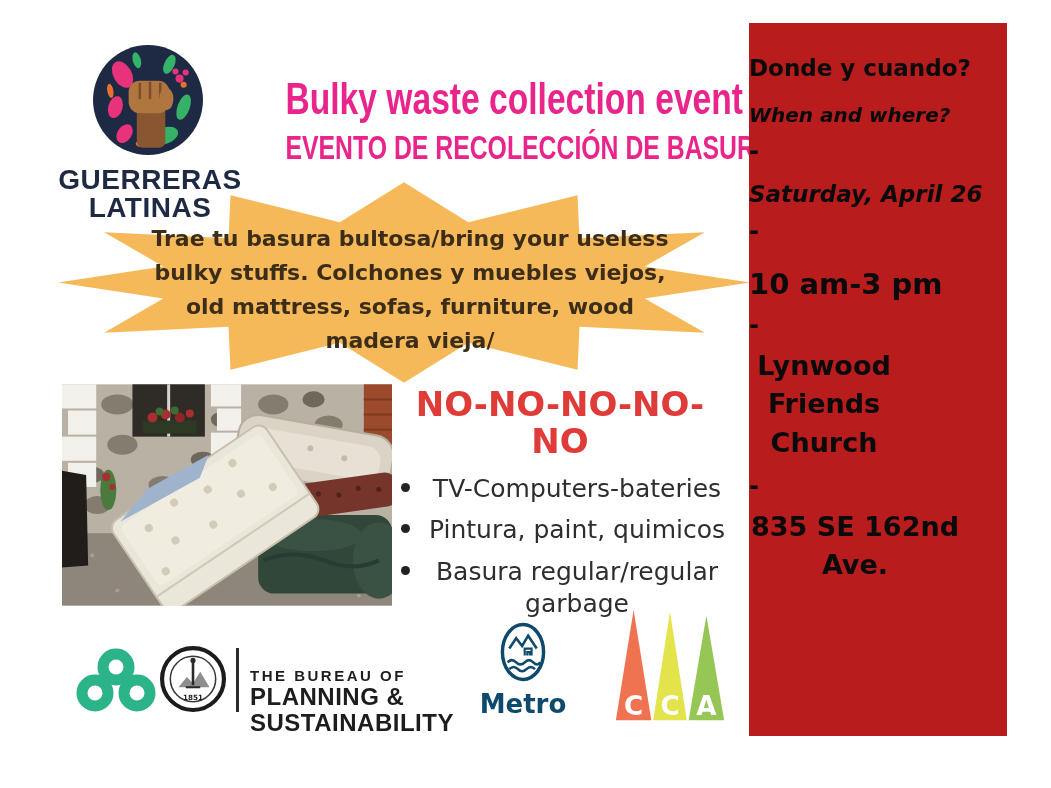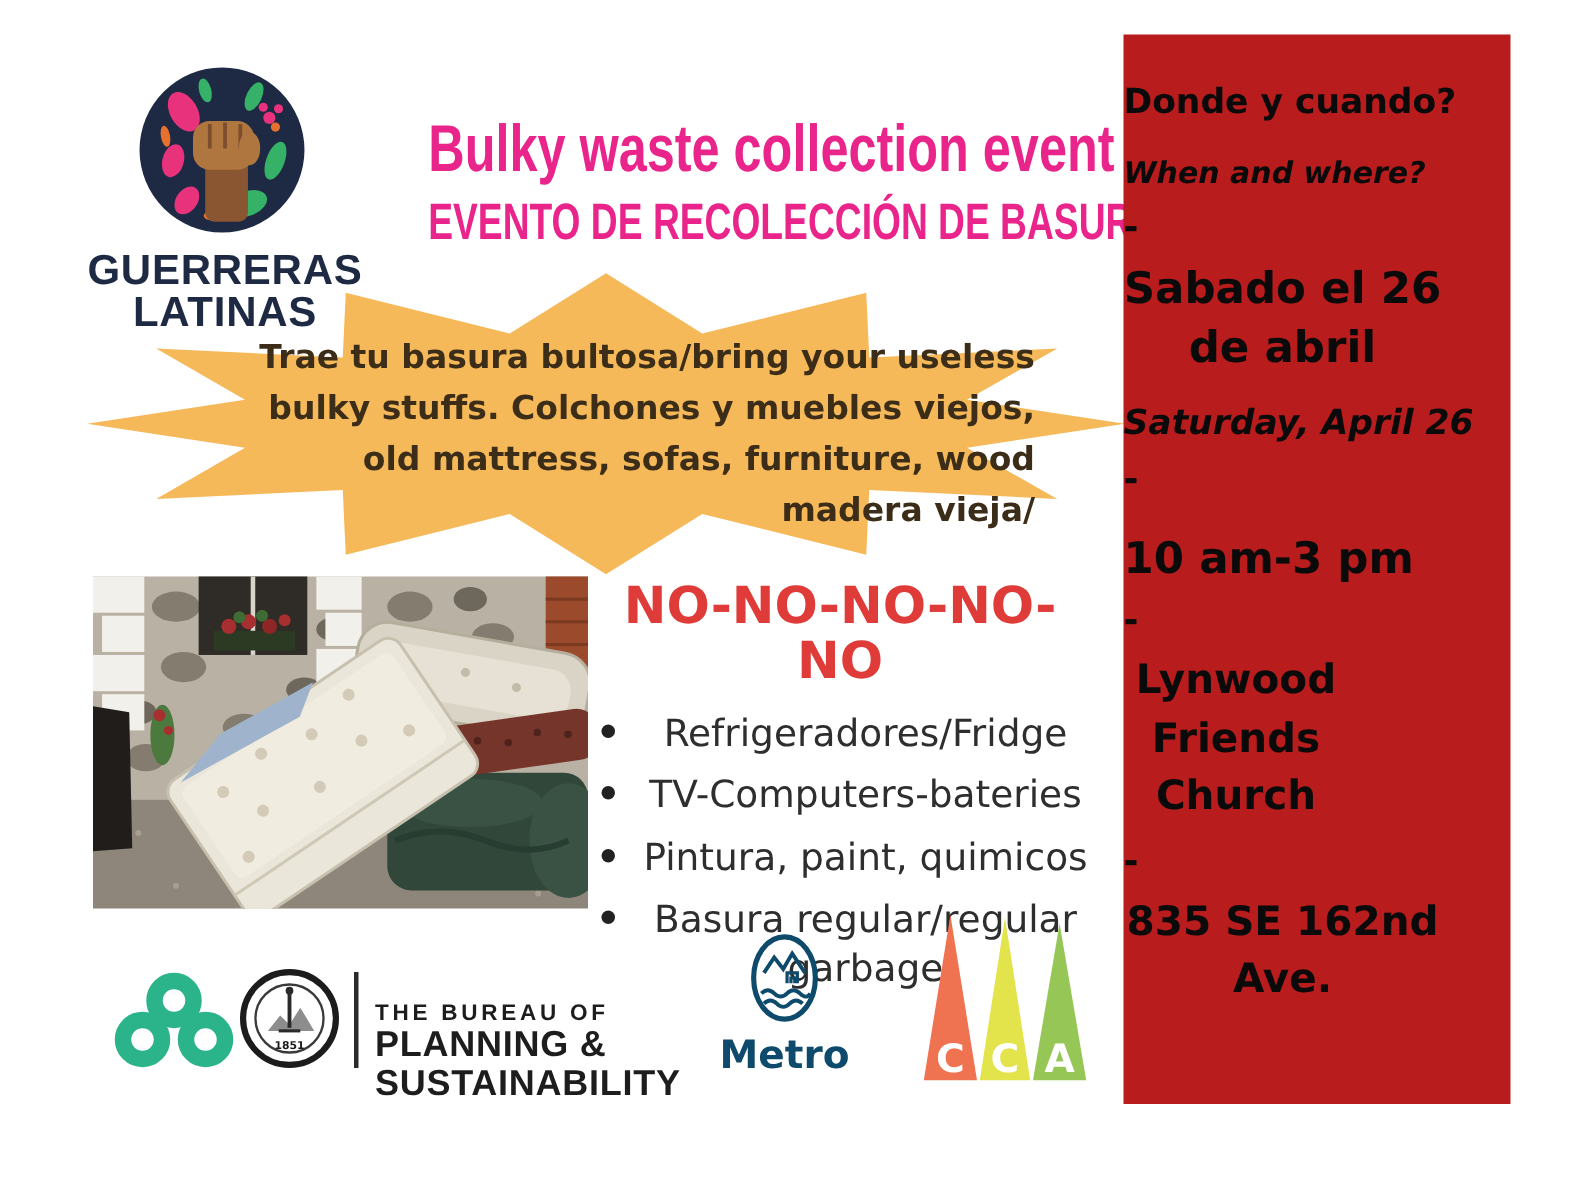--- a/index.html
+++ b/index.html
@@ -15,21 +15,21 @@
   .title-block{left:235px;top:78px;width:505px;text-align:center;}
   .title{color:#e9258c;font-family:"Liberation Sans",sans-serif;font-weight:bold;
          font-size:42px;line-height:1.0;transform:scale(0.80,1.05);transform-origin:center;
          white-space:nowrap;}
   .subtitle{color:#e9258c;font-family:"Liberation Sans",sans-serif;font-weight:bold;
             font-size:31px;line-height:1.0;margin-top:12px;transform:scale(0.80,1.1);
             transform-origin:center;white-space:nowrap;}
 
   
   .starburst-svg{left:58px;top:180px;}
-  .starburst-text{left:130px;top:222px;width:560px;text-align:right;color:#3c2d18;
+  .starburst-text{left:130px;top:222px;width:560px;text-align:center;color:#3c2d18;
                   font-weight:bold;font-size:22px;line-height:34px;}
 
   
   .photo{left:62px;top:384px;width:330px;height:222px;}
 
   
   .no-col{left:393px;top:386px;width:334px;text-align:center;}
   .no-heading{color:#df3b38;font-weight:bold;font-size:34px;line-height:1.1;}
   .no-list{list-style:none;margin:12px 0 0 0;padding:0;}
   .no-list li{position:relative;padding-left:34px;color:#2e2e2e;font-size:25px;
@@ -206,21 +206,20 @@
           <circle cx="215" cy="140" r="4"></circle>
           <circle cx="80" cy="150" r="4"></circle>
       </g>
       <path d="M70,84 l40,-12 l70,6 l-20,14 Z" fill="#9fb4cc"></path>
     </g>
   </svg>
 
   <div class="abs no-col">
     <div class="no-heading">NO-NO-NO-NO-NO</div>
     <ul class="no-list">
-      <li><span class="dot"></span><span>Refrigeradores/Fridge</span></li>
       <li><span class="dot"></span><span>TV-Computers-bateries</span></li>
       <li><span class="dot"></span><span>Pintura, paint, quimicos</span></li>
       <li><span class="dot"></span><span>Basura regular/regular garbage</span></li>
     </ul>
   </div>
 
   <svg class="abs trefoil" viewBox="0 0 80 70" width="80" height="70">
     <circle cx="40" cy="19" r="13" fill="none" stroke="#2bb389" stroke-width="11"></circle>
     <circle cx="19" cy="45" r="13" fill="none" stroke="#2bb389" stroke-width="11"></circle>
     <circle cx="61" cy="45" r="13" fill="none" stroke="#2bb389" stroke-width="11"></circle>
@@ -259,21 +258,20 @@
     <polygon points="99,6 80,118 118,118" fill="#96c756"></polygon>
     <text x="21" y="112" text-anchor="middle" font-size="28" font-weight="bold" fill="#ffffff">C</text>
     <text x="60" y="112" text-anchor="middle" font-size="28" font-weight="bold" fill="#ffffff">C</text>
     <text x="99" y="112" text-anchor="middle" font-size="28" font-weight="bold" fill="#ffffff">A</text>
   </svg>
 
   <div class="abs sidebar">
     <div class="sb-h-es">Donde y cuando?</div>
     <div class="sb-h-en">When and where?</div>
     <div class="sb-sep">-</div>
-    <div class="sb-date-es">Sabado el 26 de abril</div>
     <div class="sb-date-en">Saturday, April 26</div>
     <div class="sb-sep">-</div>
     <div class="sb-time">10 am-3 pm</div>
     <div class="sb-sep">-</div>
     <div class="sb-venue">Lynwood Friends Church</div>
     <div class="sb-sep">-</div>
     <div class="sb-addr">835 SE 162nd Ave.</div>
   </div>
 
 </div>

